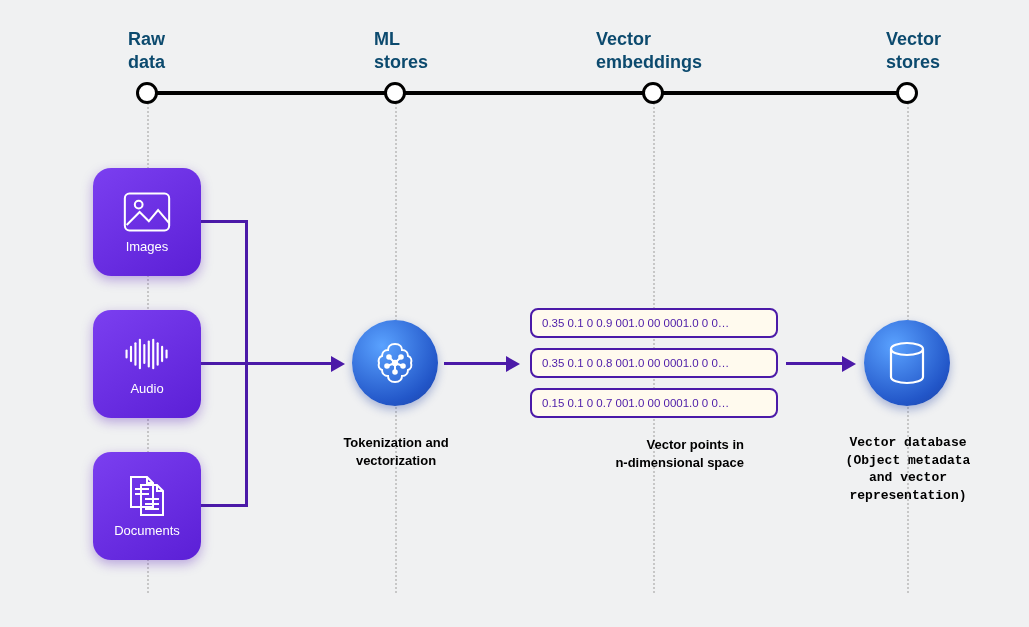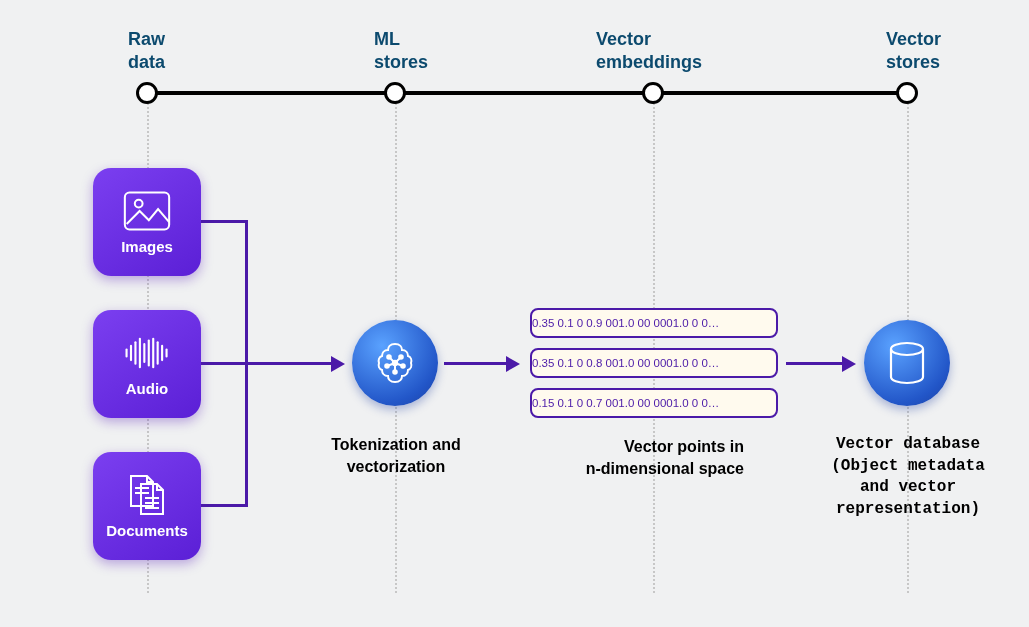--- a/index.html
+++ b/index.html
@@ -48,51 +48,52 @@
       background: linear-gradient(145deg, #7b3ff0 0%, #5b1fd6 100%);
       box-shadow: 0 4px 12px rgba(80,20,180,0.35);
       display: flex;
       flex-direction: column;
       align-items: center;
       justify-content: center;
       color: #fff;
       z-index: 5;
     }
     .card-icon { width: 48px; height: 42px; display:flex; align-items:center; justify-content:center; margin-bottom: 6px; }
-    .card-label { font-size: 15px; font-weight: 700; color:#fff; }
+    .card-label { font-size: 13px; font-weight: 400; color:#fff; }
     .circle-icon {
       position: absolute;
       width: 86px;
       height: 86px;
       border-radius: 50%;
       background: radial-gradient(circle at 35% 30%, #5aa2ff 0%, #2256c8 70%, #1a3ea0 100%);
       box-shadow: 0 4px 10px rgba(30,60,160,0.35);
       display:flex; align-items:center; justify-content:center;
       z-index: 5;
     }
     .embed-row {
       position: absolute;
       width: 248px;
       height: 30px;
       border: 2px solid #4b1aa8;
       border-radius: 8px;
       background: #fffaee;
       display:flex; align-items:center;
+      padding-left: 10px;
       font-size: 11.5px;
       color: #4b1aa8;
       font-weight: 500;
       white-space: nowrap;
       overflow: hidden;
       z-index: 5;
     }
     .sub-label {
       position: absolute;
       text-align: center;
       font-weight: 700;
-      font-size: 16px;
+      font-size: 13px;
       color: #000;
       line-height: 1.35;
     }
     
     .connector {
       position: absolute;
       border: 3px solid #4b1aa8;
       z-index: 4;
     }
     .arrow-head {

